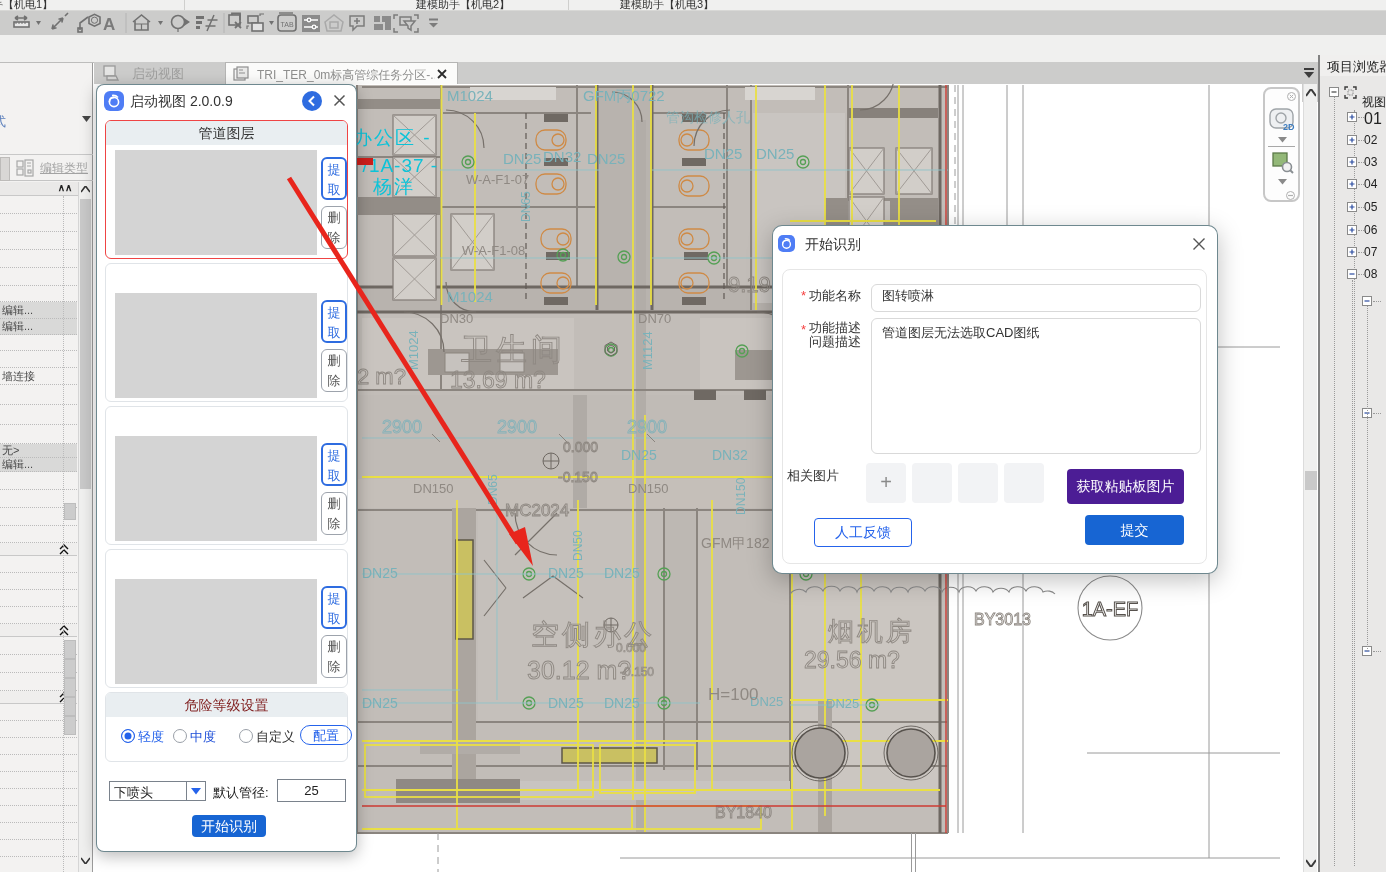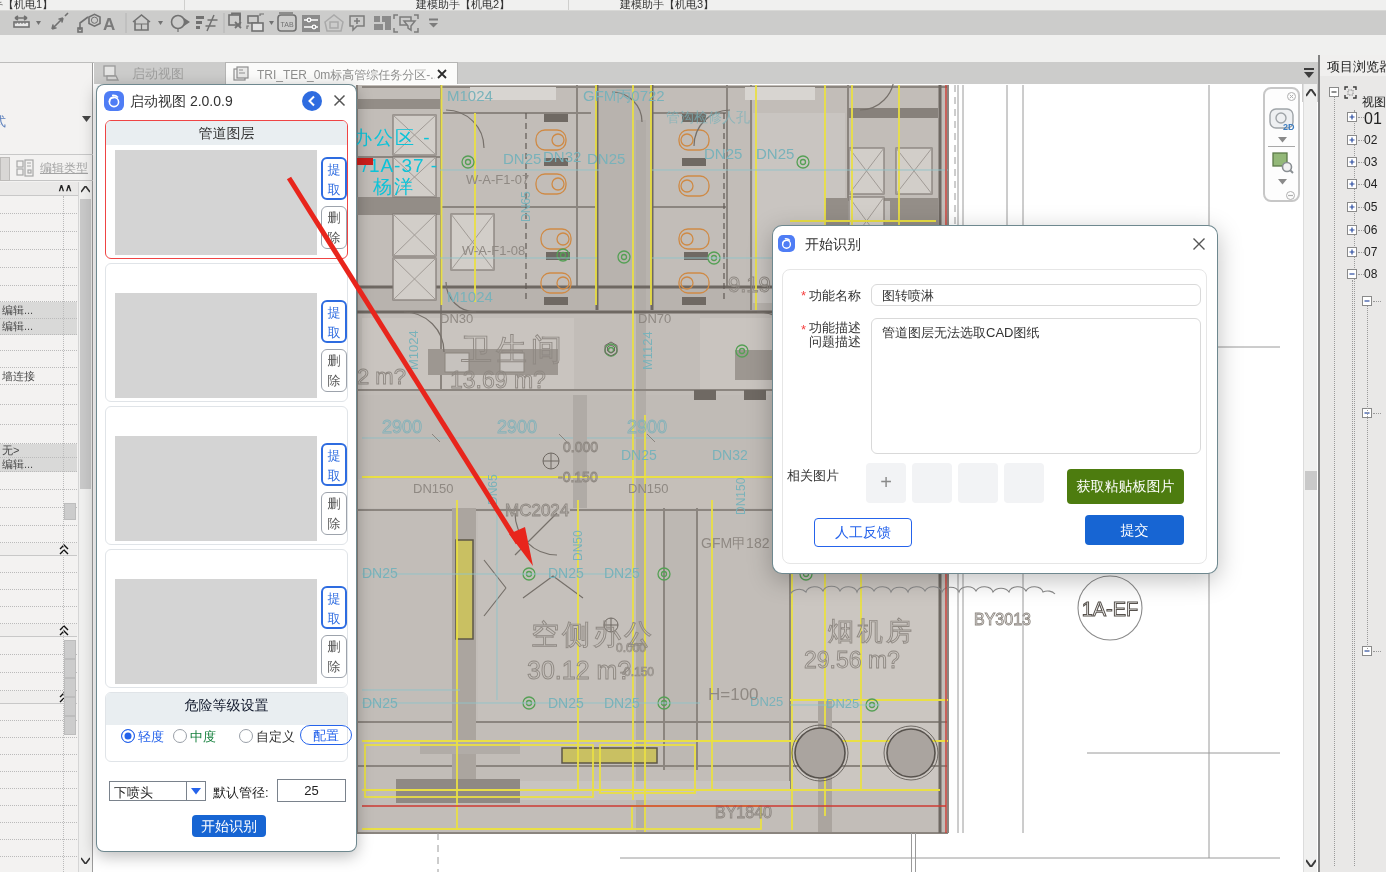--- a/index.html
+++ b/index.html
@@ -616,25 +616,25 @@
     <div class="abs" style="left:215px;top:85px;width:26px;height:43px;border:1px solid #9da3ac;border-radius:6px;color:#555;font-size:13px;text-align:center;line-height:20px;padding-top:1px;box-sizing:border-box;">删除</div>
   </div>
 
   <div class="abs sec" style="left:8px;top:464px;width:243px;height:139px;border:1px solid #e0e4e8;border-radius:6px;box-sizing:border-box;">
     <div class="abs" style="left:9px;top:29px;width:202px;height:105px;background:#d4d4d4;"></div>
     <div class="abs" style="left:215px;top:36px;width:26px;height:43px;border:2px solid #2e6ce0;border-radius:6px;color:#2e6ce0;font-size:13px;text-align:center;line-height:20px;padding-top:1px;box-sizing:border-box;">提取</div>
     <div class="abs" style="left:215px;top:85px;width:26px;height:43px;border:1px solid #9da3ac;border-radius:6px;color:#555;font-size:13px;text-align:center;line-height:20px;padding-top:1px;box-sizing:border-box;">删除</div>
   </div>
 
   <div class="abs" style="left:8px;top:607px;width:243px;height:70px;border:1px solid #e0e4e8;border-radius:6px;box-sizing:border-box;">
-    <div style="height:32px;background:#e9eef1;border-radius:5px 5px 0 0;text-align:center;font-size:14px;color:#0f172a;line-height:24px;">危险等级设置</div>
+    <div style="height:24px;background:#e9eef1;border-radius:5px 5px 0 0;text-align:center;font-size:14px;color:#7f1d1d;line-height:24px;">危险等级设置</div>
     <div class="abs" style="left:15px;top:36px;width:14px;height:14px;border:1.5px solid #2563eb;border-radius:50%;box-sizing:border-box;background:#2563eb;box-shadow:inset 0 0 0 2.5px #fff;"></div>
     <div class="abs" style="left:32px;top:35px;font-size:13px;color:#2563eb;">轻度</div>
     <div class="abs" style="left:67px;top:36px;width:14px;height:14px;border:1px solid #9aa0a8;border-radius:50%;box-sizing:border-box;background:#fff;"></div>
-    <div class="abs" style="left:84px;top:35px;font-size:13px;color:#15803d;">中度</div>
+    <div class="abs" style="left:84px;top:35px;font-size:13px;color:#1d4ed8;">中度</div>
     <div class="abs" style="left:133px;top:36px;width:14px;height:14px;border:1px solid #9aa0a8;border-radius:50%;box-sizing:border-box;background:#fff;"></div>
     <div class="abs" style="left:150px;top:35px;font-size:13px;color:#333;">自定义</div>
     <div class="abs" style="left:194px;top:32px;width:52px;height:20px;border:1.5px solid #2563eb;border-radius:10px;color:#2563eb;font-size:13px;text-align:center;line-height:19px;box-sizing:border-box;">配置</div>
   </div>
 
   <div class="abs" style="left:12px;top:696px;width:97px;height:20px;border:1px solid #7a828c;box-sizing:border-box;background:#fff;">
     <div class="abs" style="left:4px;top:2px;font-size:13px;color:#222;">下喷头</div>
     <div class="abs" style="right:0;top:0;width:18px;height:18px;border-left:1px solid #7a828c;background:#fff;">
       <svg class="abs" style="left:4px;top:6px;" width="10" height="7" viewBox="0 0 10 7">
           <path d="M0 0 h10 l-5 6.5 z" fill="#2563eb"></path>
@@ -656,30 +656,30 @@
     <path d="M8 4.5 a6.5 6.5 0 0 1 6 2" fill="none" stroke="#fff" stroke-width="1.6"></path>
   </svg>
   <div class="abs" style="left:32px;top:10px;font-size:14px;color:#333;">开始识别</div>
   <svg class="abs" style="left:419px;top:11px;" width="14" height="14" viewBox="0 0 14 14">
     <path d="M1.5 1.5 L12.5 12.5 M12.5 1.5 L1.5 12.5" stroke="#555" stroke-width="1.4"></path>
   </svg>
 
   <div class="abs" style="left:9px;top:43px;width:425px;height:295px;border:1px solid #e6e6e6;border-radius:8px;box-sizing:border-box;">
     <div class="abs" style="left:18px;top:18px;font-size:13px;color:#f53f3f;">*</div>
     <div class="abs" style="left:26px;top:17px;font-size:13px;color:#333;">功能名称</div>
-    <div class="abs" style="left:88px;top:14px;width:330px;height:22px;border:1px solid #d9d9d9;border-radius:6px;box-sizing:border-box;font-size:13px;color:#333;padding:2px 0 0 10px;">图转喷淋</div>
+    <div class="abs" style="left:88px;top:14px;width:330px;height:28px;border:1px solid #d9d9d9;border-radius:6px;box-sizing:border-box;font-size:13px;color:#333;padding:2px 0 0 10px;">图转喷淋</div>
     <div class="abs" style="left:18px;top:52px;font-size:13px;color:#f53f3f;">*</div>
     <div class="abs" style="left:26px;top:51px;font-size:13px;color:#333;line-height:14px;">功能描述<br>问题描述</div>
     <div class="abs" style="left:88px;top:48px;width:330px;height:136px;border:1px solid #d9d9d9;border-radius:6px;box-sizing:border-box;font-size:13px;color:#333;padding:5px 0 0 10px;">管道图层无法选取CAD图纸</div>
     <div class="abs" style="left:4px;top:197px;font-size:13px;color:#333;">相关图片</div>
     <div class="abs" style="left:83px;top:193px;width:40px;height:40px;background:#f2f3f5;border-radius:4px;text-align:center;line-height:38px;font-size:20px;color:#8a8a8a;">+</div>
     <div class="abs" style="left:129px;top:193px;width:40px;height:40px;background:#f2f3f5;border-radius:4px;"></div>
     <div class="abs" style="left:175px;top:193px;width:40px;height:40px;background:#f2f3f5;border-radius:4px;"></div>
     <div class="abs" style="left:221px;top:193px;width:40px;height:40px;background:#f2f3f5;border-radius:4px;"></div>
-    <div class="abs" style="left:284px;top:199px;width:117px;height:35px;background:#4d7c0f;border-radius:4px;color:#fff;font-size:14px;text-align:center;line-height:35px;">获取粘贴板图片</div>
+    <div class="abs" style="left:284px;top:199px;width:117px;height:35px;background:#4c1d95;border-radius:4px;color:#fff;font-size:14px;text-align:center;line-height:35px;">获取粘贴板图片</div>
     <div class="abs" style="left:31px;top:248px;width:98px;height:29px;border:1px solid #2563eb;border-radius:4px;color:#2563eb;font-size:14px;text-align:center;line-height:27px;box-sizing:border-box;background:#fff;">人工反馈</div>
     <div class="abs" style="left:302px;top:245px;width:99px;height:30px;background:#1765d3;border-radius:4px;color:#fff;font-size:14px;text-align:center;line-height:30px;">提交</div>
   </div>
 </div>
 
 <svg class="abs" style="left:0;top:0;pointer-events:none;" width="1386" height="872" viewBox="0 0 1386 872">
   <path d="M289 178 L518 543" stroke="#e8251c" stroke-width="5" fill="none"></path>
   <path d="M533 566 L509 534 L525 527 Z" fill="#e8251c"></path>
 </svg>
 

